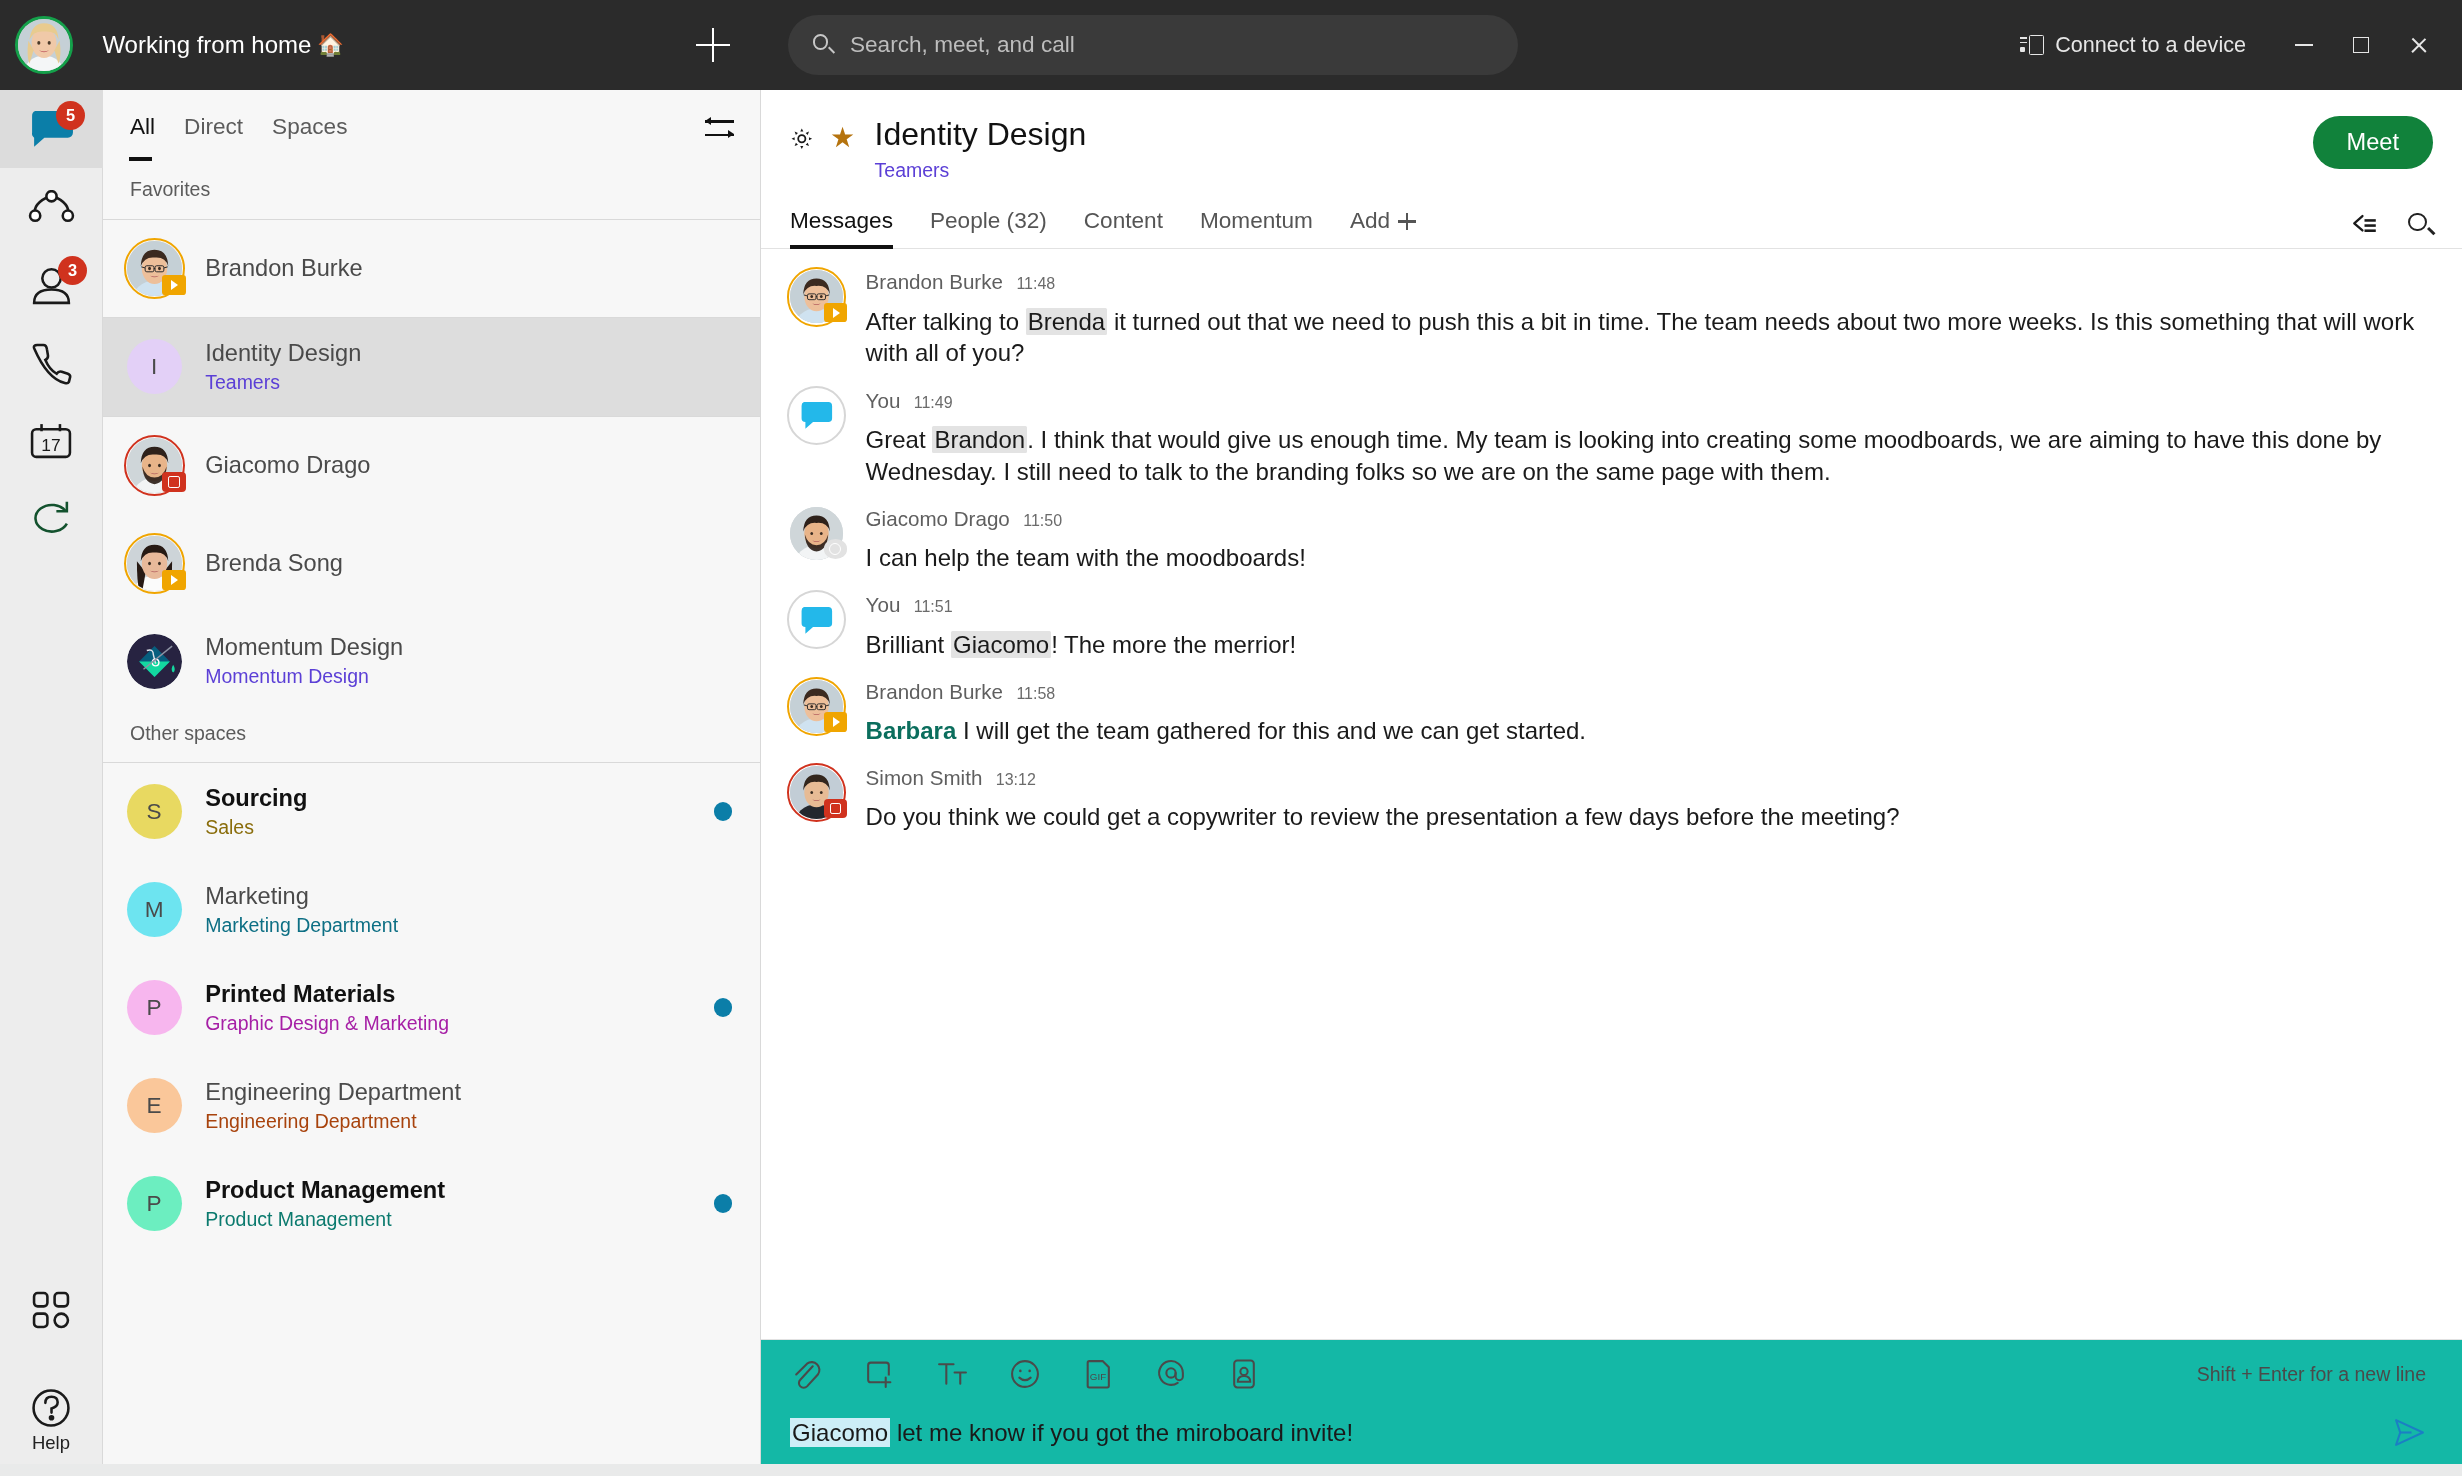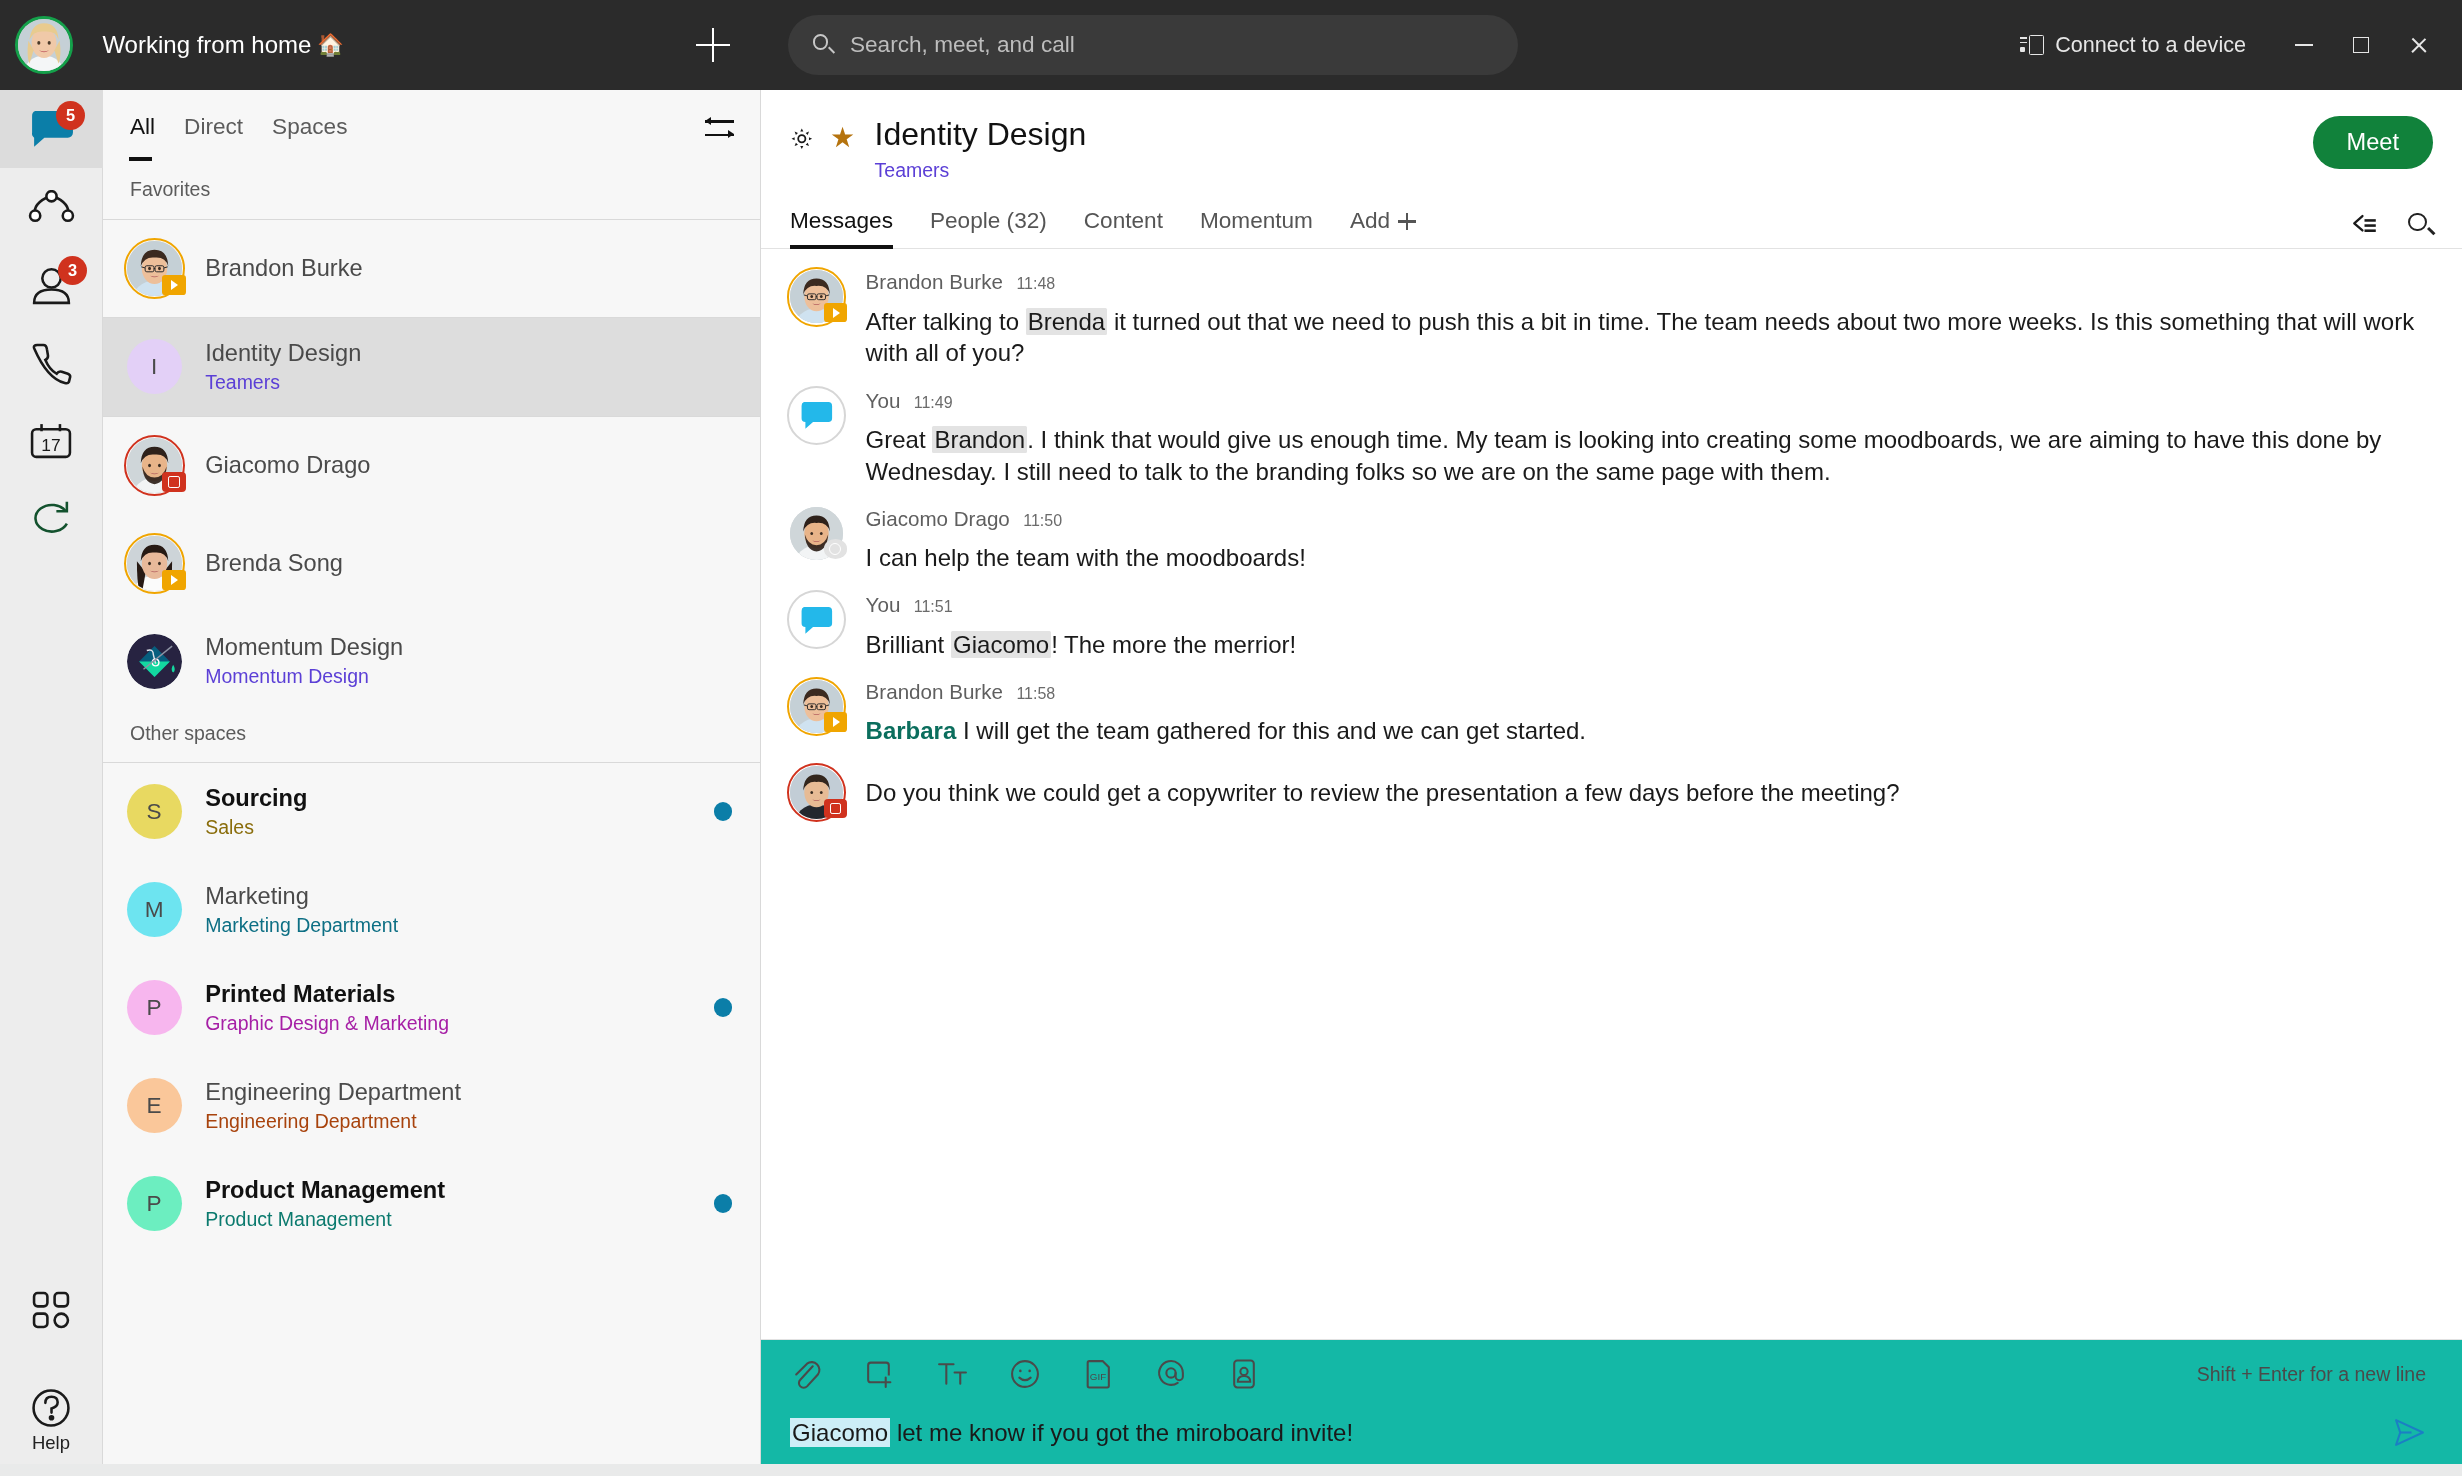--- a/index.html
+++ b/index.html
@@ -715,20 +715,24 @@
     <ellipse cx="59" cy="50" rx="2.6" ry="3" fill="#3a2c22"></ellipse>
 
     <path d="M42 63 Q50 69 58 63 Q50 66 42 63Z" fill="#b35f5f"></path>
   </svg></div>
               <div class="msg-ring" style="border-color:#d0321e"></div>
               <div class="pres-badge" style="background:#d0321e; border-radius:4.1px;">
       <div style="width:11.3px;height:11.3px;border:1.5px solid #fff;border-radius:2.1px;"></div>
               </div>
             </div>
       <div class="msg-body">
+        <div class="msg-meta">
+          <span class="msg-author">Simon Smith</span>
+          <span class="msg-time">13:12</span>
+        </div>
         <div class="msg-text">Do you think we could get a copywriter to review the presentation a few days before the meeting?</div>
       </div>
     </div>
         </div>
 
       <div class="composer">
         <div class="comp-tools">
 
           <svg class="ctool" viewBox="0 0 62 62" fill="none" stroke="#4a4a4a" stroke-width="4">
             <path d="M44 16 L20 42 a9 9 0 0 0 13 13 L54 32 a15 15 0 0 0 -21 -21 L12 32" stroke-linecap="round"></path>

